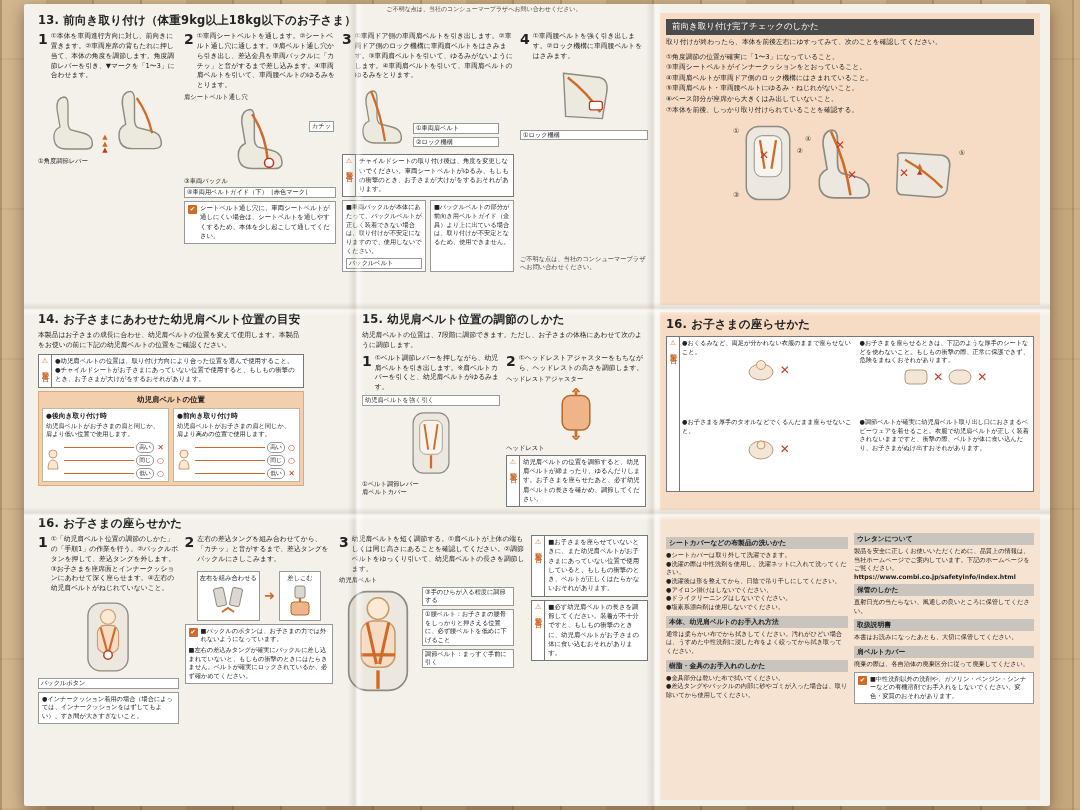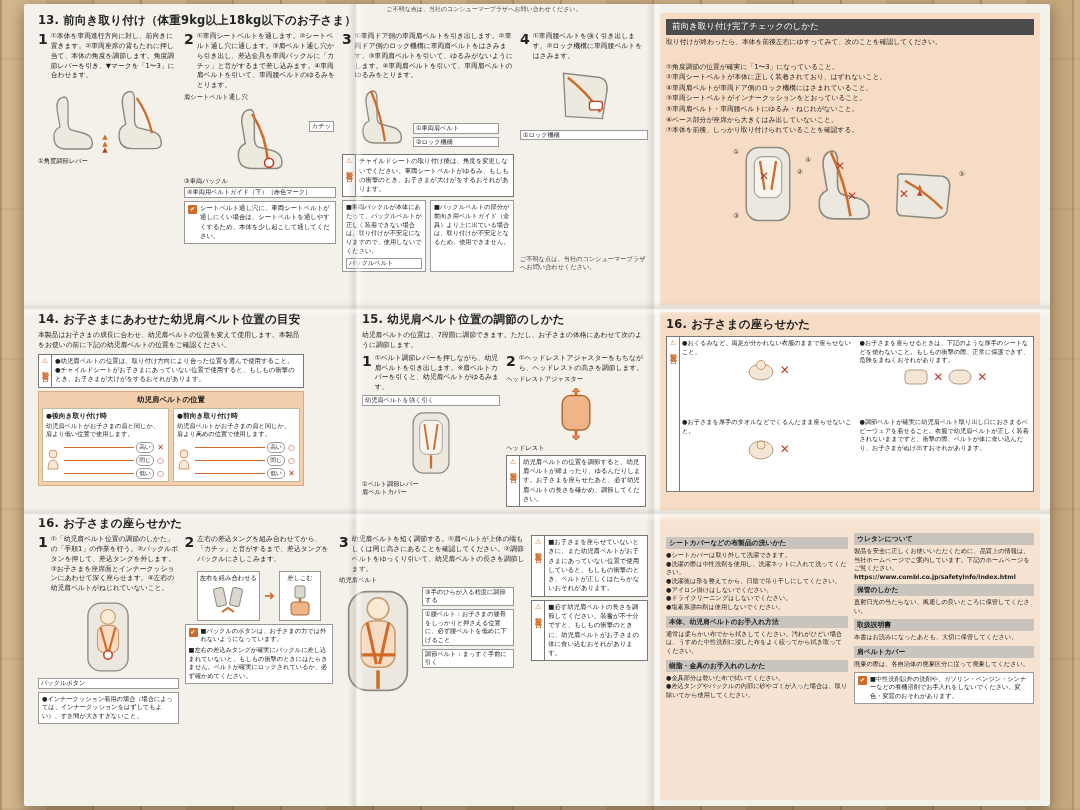--- a/index.html
+++ b/index.html
@@ -168,25 +168,24 @@
         <span class="cap-box">①ロック機構</span>
         <div class="micro" style="margin-top:auto;color:#444">ご不明な点は、当社のコンシューマープラザへお問い合わせください。</div>
       </div>
 
     </div>
   </div>
 
   <div class="panel salmon" style="left:636px;top:9px;width:380px;height:292px;padding:6px">
     <div class="darkbar">前向き取り付け完了チェックのしかた</div>
     <div class="tiny">取り付けが終わったら、本体を前後左右にゆすってみて、次のことを確認してください。</div>
-    <div style="margin-top:14px">
+    <div style="margin-top:4px">
       <div class="chk-item">①角度調節の位置が確実に「1〜3」になっていること。</div>
-      <div class="chk-item">②車両シートベルトが本体に正しく装着されており、はずれないこと。</div>
+      <div class="chk-item">③車両シートベルトがインナークッションをとおっていること。</div>
       <div class="chk-item">④車両肩ベルトが車両ドア側のロック機構にはさまれていること。</div>
-      <div class="chk-item">③車両シートベルトがインナークッションをとおっていること。</div>
       <div class="chk-item">⑤車両肩ベルト・車両腰ベルトにゆるみ・ねじれがないこと。</div>
       <div class="chk-item">⑥ベース部分が座席から大きくはみ出していないこと。</div>
       <div class="chk-item">⑦本体を前後、しっかり取り付けられていることを確認する。</div>
     </div>
     <div class="chk-figs">
       <div class="fig">
         <svg width="58" height="80" viewBox="0 0 50 70">
           <rect x="6" y="3" width="38" height="64" rx="11" fill="#ece8df" stroke="#8d8a82" stroke-width="1.3"></rect>
           <rect x="13" y="11" width="24" height="36" rx="7" fill="#f7f4ee" stroke="#a39f97"></rect>
           <path d="M18 15 L22 40 M32 15 L28 40" stroke="#d06a28" stroke-width="2" fill="none"></path>

